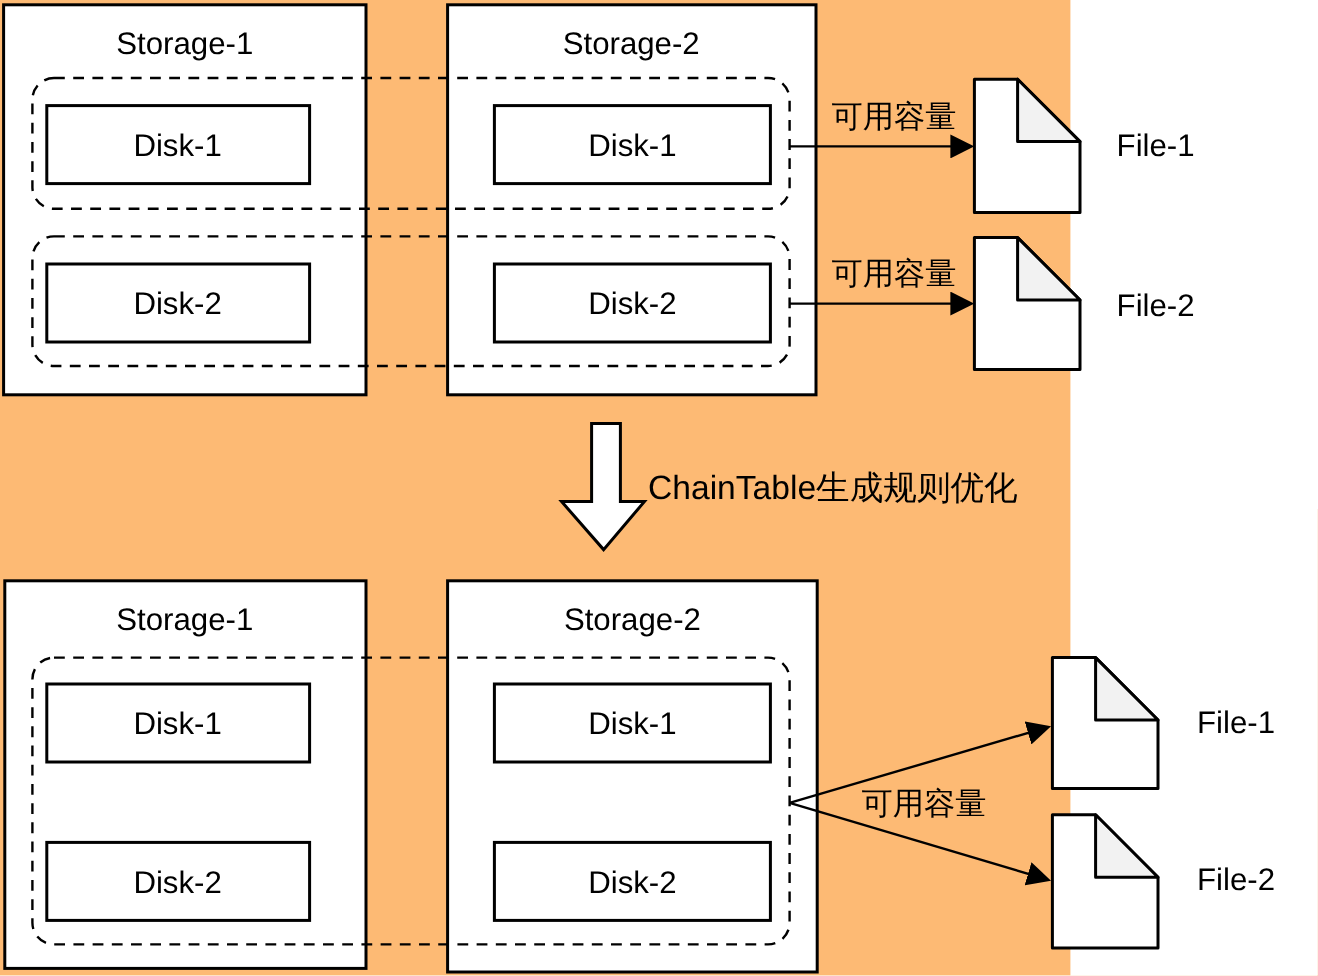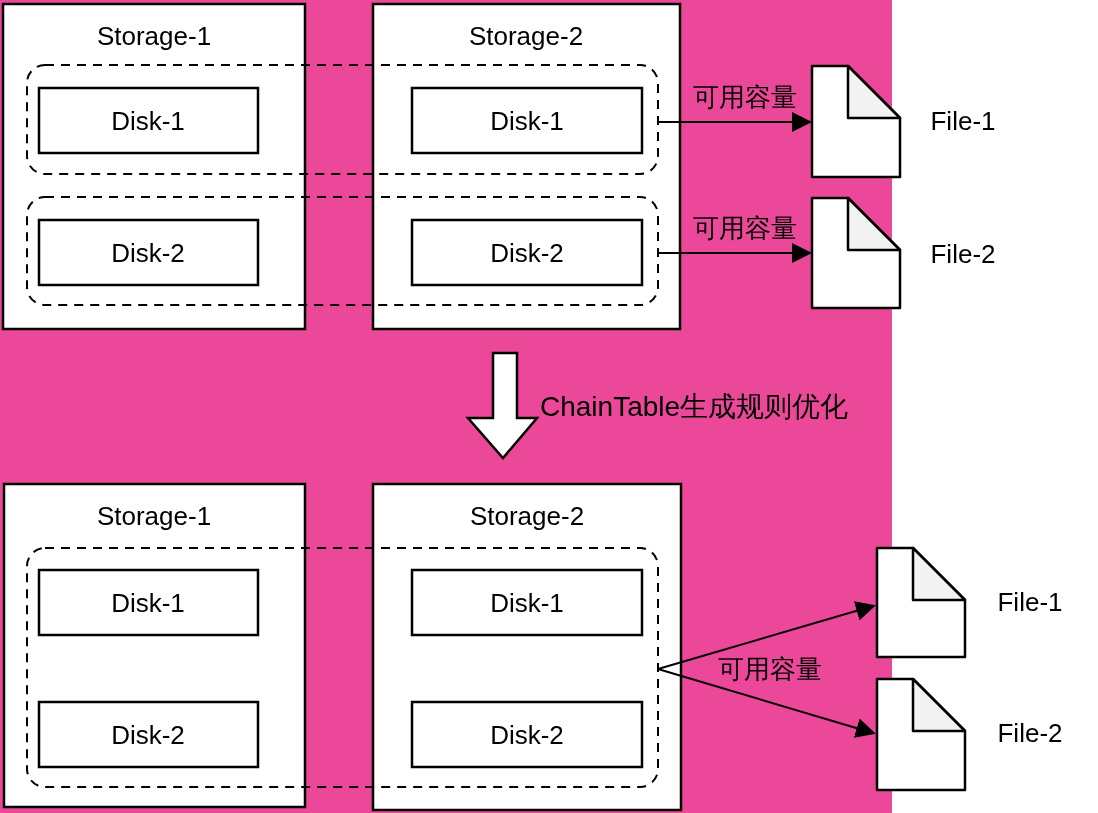--- a/index.html
+++ b/index.html
@@ -4,21 +4,21 @@
 <style>
   html, body {
     margin: 0;
     padding: 0;
     background: #ffffff;
   }
   .canvas {
     position: relative;
     width: 892px;
     height: 813px;
-    background: #ec4899;
+    background: #fdba74;
     font-family: "Liberation Sans", "DejaVu Sans", sans-serif;
   }
   svg { display: block; }
   .lbl {
     font-family: "Liberation Sans", "DejaVu Sans", sans-serif;
     font-size: 26px;
     fill: #000000;
     dominant-baseline: central;
   }
   .lbl-mid { text-anchor: middle; }

